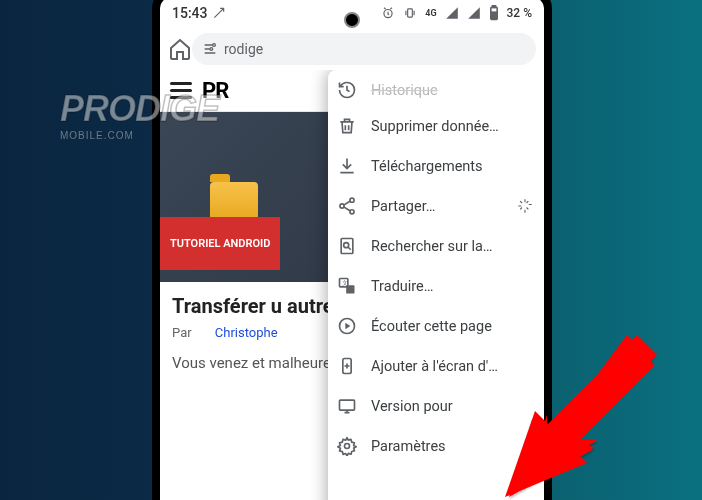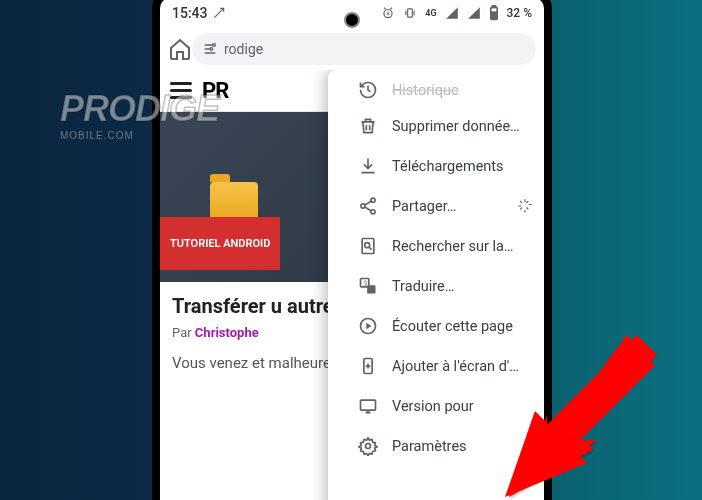--- a/index.html
+++ b/index.html
@@ -119,21 +119,21 @@
     font-weight: 700;
     color: #222;
     padding: 12px 12px 6px;
     line-height: 1.25;
   }
   .byline {
     font-size: 13px;
     color: #666;
     padding: 0 12px 12px;
   }
-  .byline strong { color: #a21caf; font-weight: 700; }
+  .byline strong { color: #1d4ed8; font-weight: 400; margin-left: 20px; }
   .body-text {
     font-size: 15px;
     color: #555;
     padding: 0 12px;
     line-height: 1.5;
   }
   .menu-panel {
     position: absolute;
     top: 0;
     right: 0;
@@ -144,21 +144,21 @@
     border-radius: 8px 0 0 0;
     display: flex;
     flex-direction: column;
     padding-top: 6px;
     z-index: 10;
   }
   .menu-item {
     display: flex;
     align-items: center;
     gap: 14px;
-    padding: 10px 30px;
+    padding: 10px 9px;
     font-size: 14.5px;
     color: #3c4043;
     white-space: nowrap;
     overflow: hidden;
     position: relative;
   }
   .menu-item.cut {
     color: #b8b8b8;
     text-decoration: line-through;
     text-decoration-color: #ccc;

